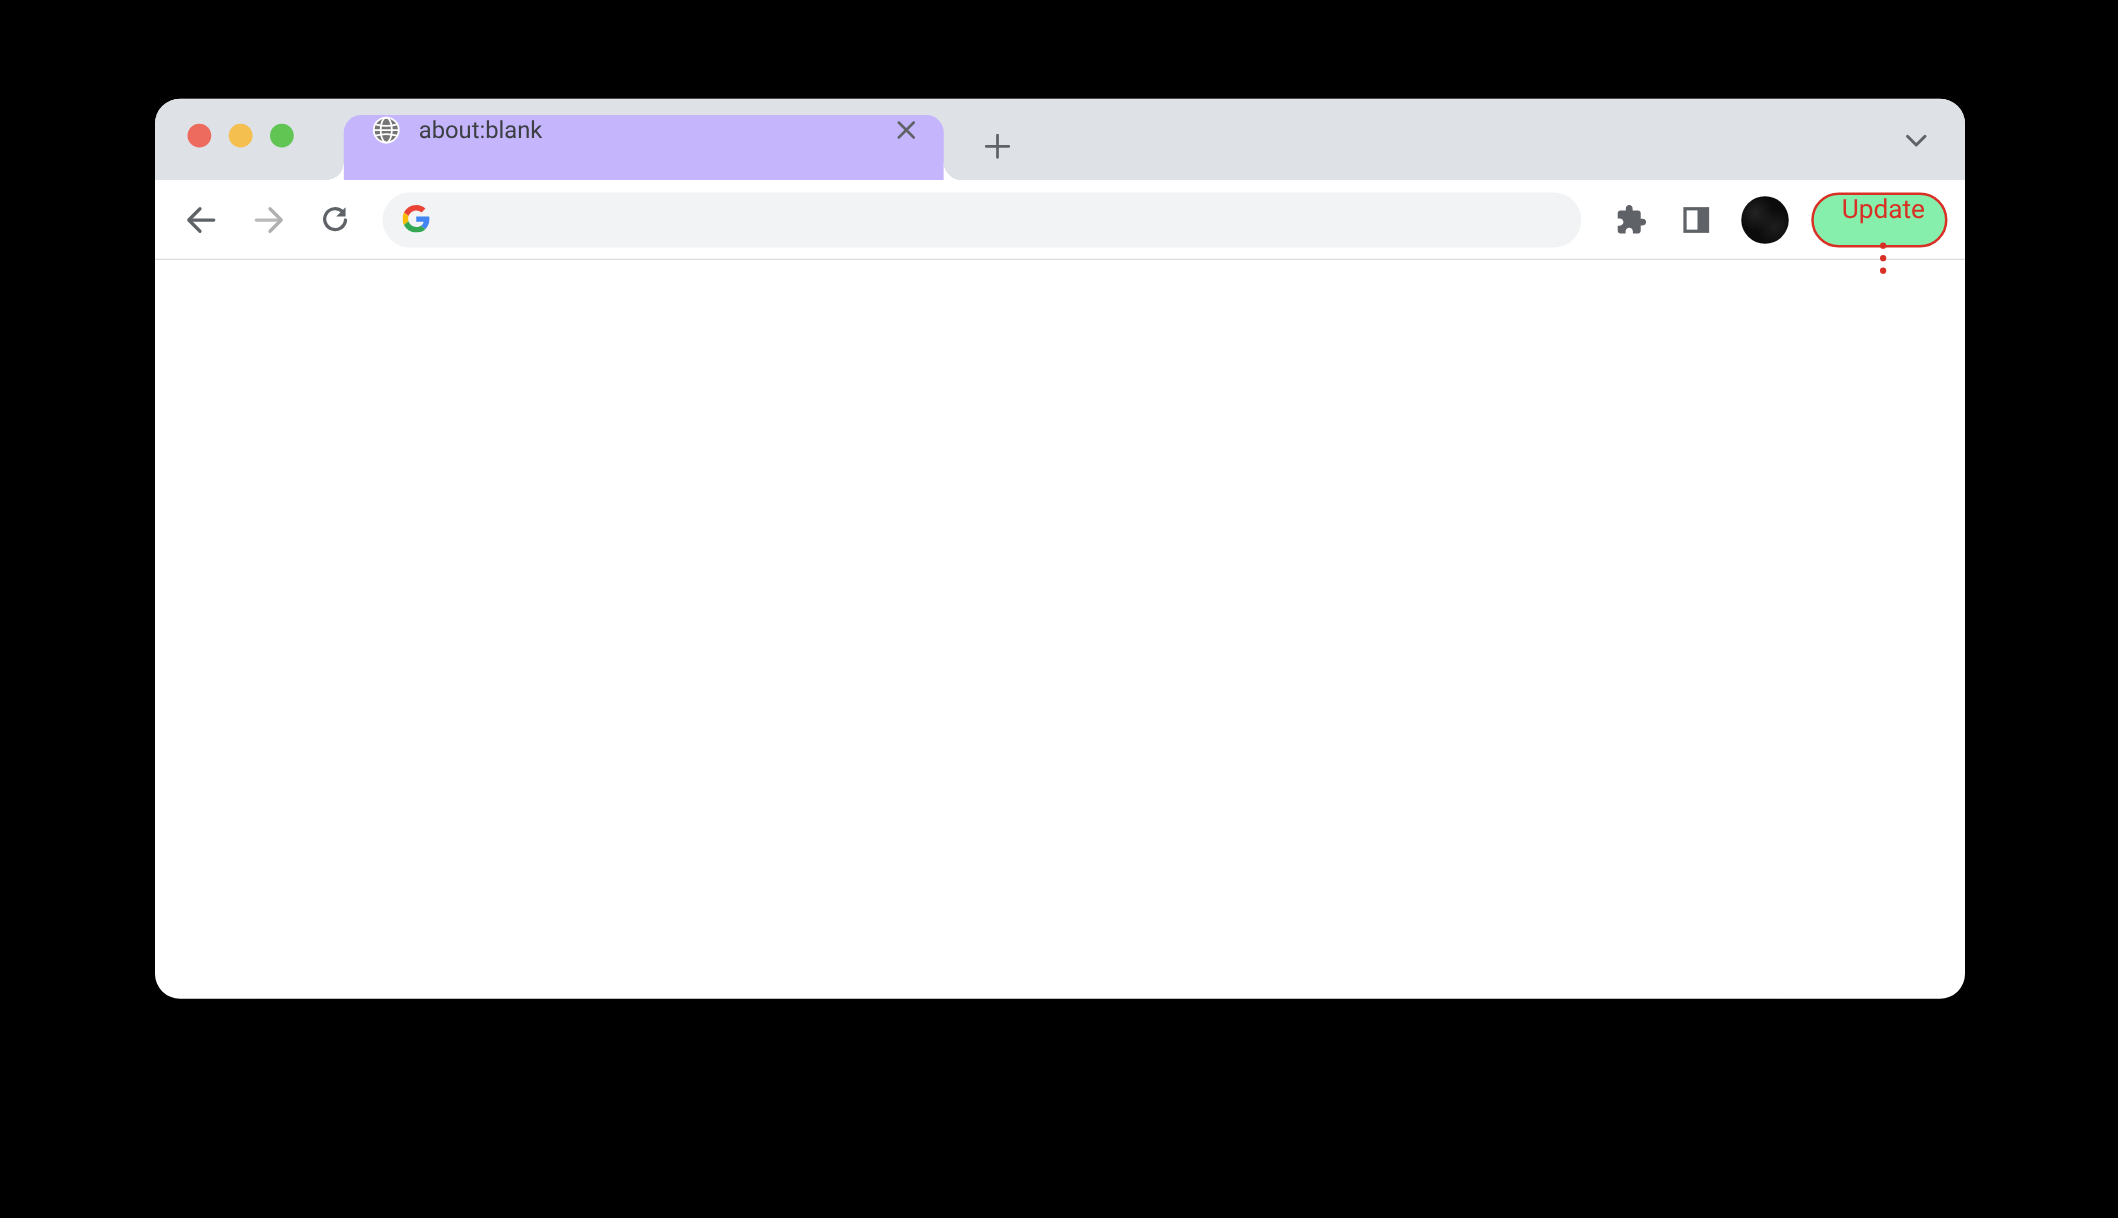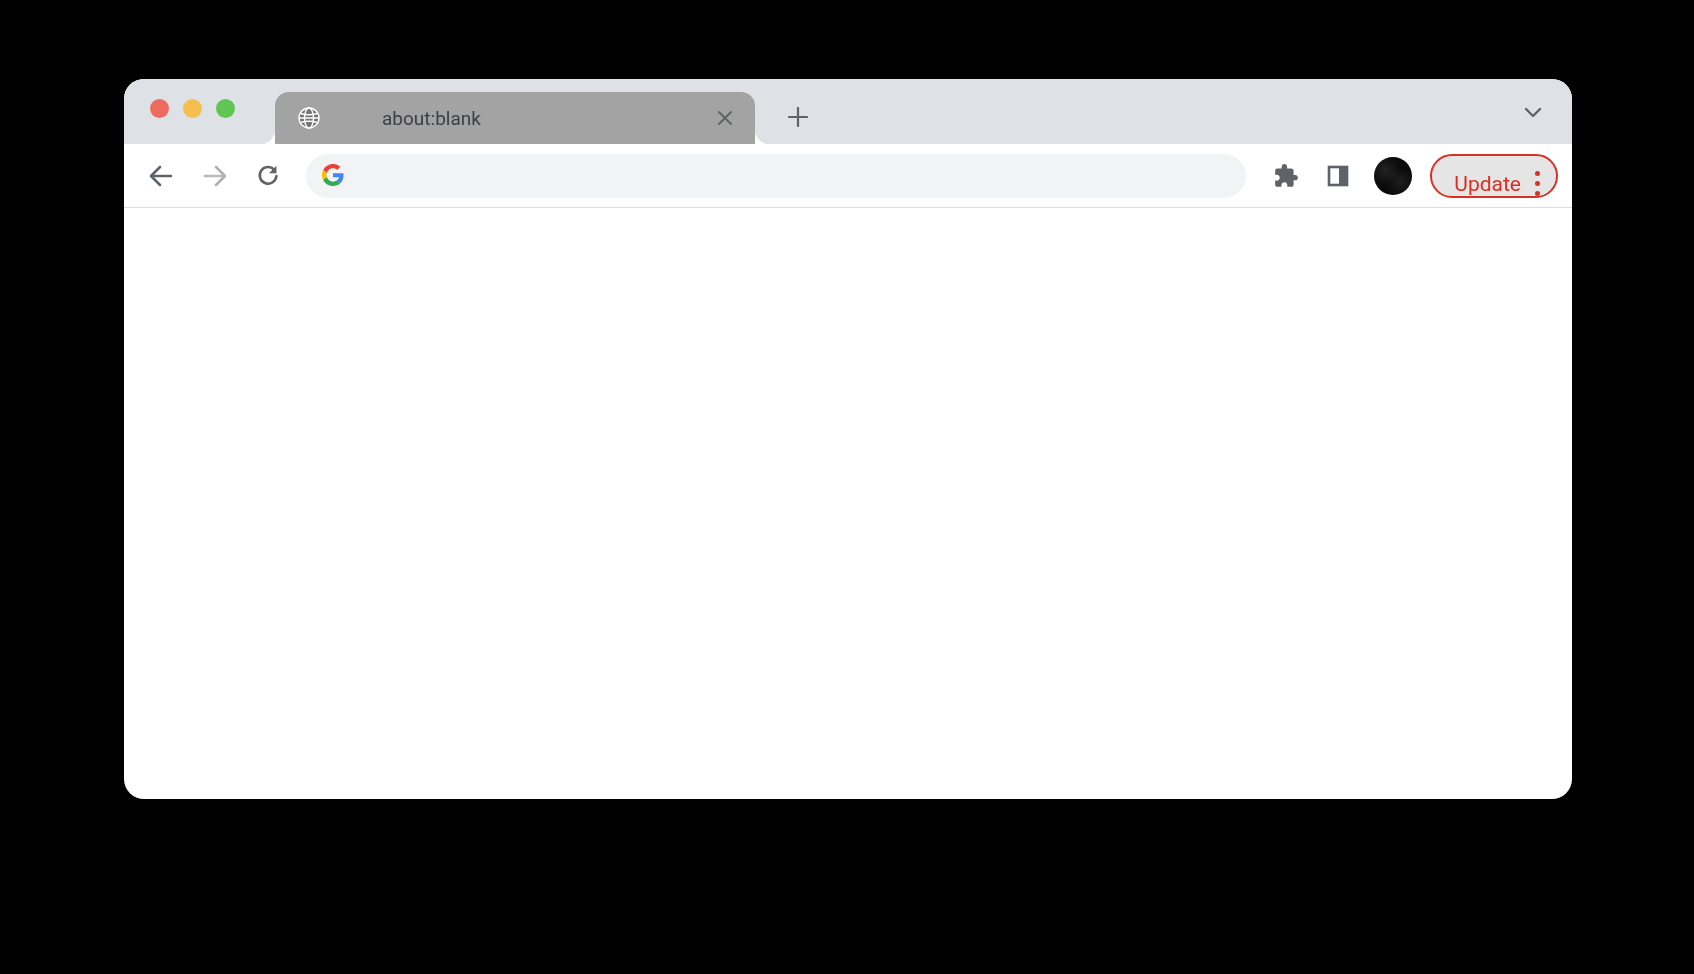--- a/index.html
+++ b/index.html
@@ -44,28 +44,26 @@
       width: 19px;
       height: 19px;
       border-radius: 50%;
     }
     .tl-red { background: #ed6a5e; }
     .tl-yellow { background: #f5bf4f; }
     .tl-green { background: #61c554; }
     .tab {
       margin-left: 40px;
       height: 52px;
-      background: #a3a3a3;
+      background: #c4b5fd;
       border-radius: 14px 14px 0 0;
       display: flex;
-      align-items: center;
       padding: 0 18px 0 22px;
       width: 480px;
       position: relative;
-      gap: 47px;
     }
     .tab::before, .tab::after {
       content: "";
       position: absolute;
       bottom: 0;
       width: 14px;
       height: 14px;
       background: #fff;
     }
     .tab::before {
@@ -191,27 +189,28 @@
       content: "";
       position: absolute;
       inset: 0;
       background: radial-gradient(circle at 30% 35%, rgba(60,60,60,0.5) 0%, transparent 40%),
                   radial-gradient(circle at 70% 65%, rgba(50,50,50,0.5) 0%, transparent 40%);
     }
     .update-btn {
       height: 44px;
       border: 2px solid #d93025;
       border-radius: 22px;
-      background: #e5e5e5;
-      display: flex;
-      align-items: flex-end;
+      background: #86efac;
+      display: flex;
+      align-items: center;
       padding: 0 16px 0 22px;
       cursor: pointer;
       gap: 14px;
       margin-left: 4px;
+      flex-direction: column;
     }
     .update-label {
       color: #d93025;
       font-size: 21px;
       font-weight: 400;
     }
     .update-dots {
       display: flex;
       flex-direction: column;
       gap: 5px;

